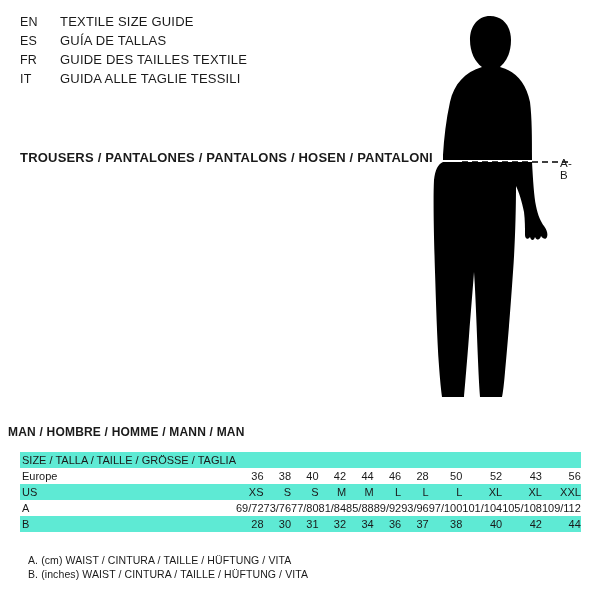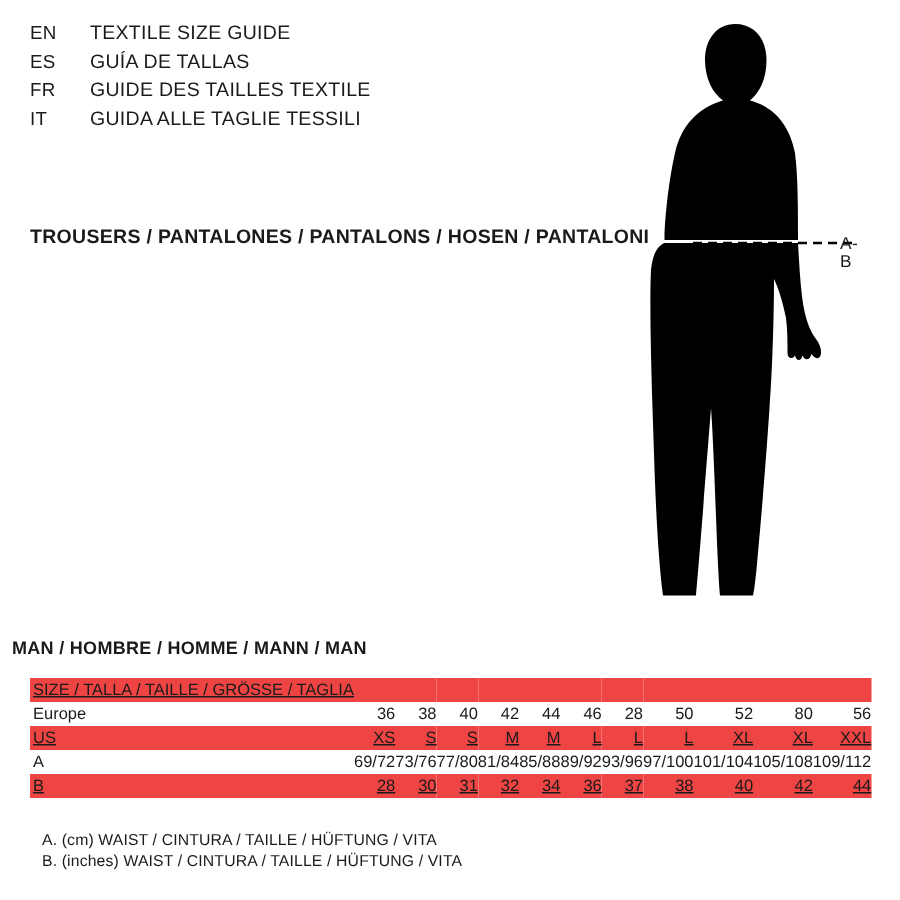--- a/index.html
+++ b/index.html
@@ -87,22 +87,21 @@
     top: 452px;
     width: 560px;
     border-collapse: collapse;
     font-size: 11px;
   }
   table.size-table td {
     padding: 2px 0 2px 0;
     white-space: nowrap;
   }
   table.size-table tr.shaded td {
-    background: #ef4444;
-    text-decoration: underline;
+    background: #5eead4;
   }
   td.label-col {
     width: 92px;
     padding-left: 2px !important;
   }
   td.val {
     width: 46px;
     text-align: right;
   }
 
@@ -211,21 +210,21 @@
         <td class="label-col">Europe</td>
         <td class="val">36</td>
         <td class="val">38</td>
         <td class="val">40</td>
         <td class="val">42</td>
         <td class="val">44</td>
         <td class="val">46</td>
         <td class="val">28</td>
         <td class="val">50</td>
         <td class="val">52</td>
-        <td class="val">80</td>
+        <td class="val">43</td>
         <td class="val">56</td>
       </tr>
       <tr class="shaded">
         <td class="label-col">US</td>
         <td class="val">XS</td>
         <td class="val">S</td>
         <td class="val">S</td>
         <td class="val">M</td>
         <td class="val">M</td>
         <td class="val">L</td>

